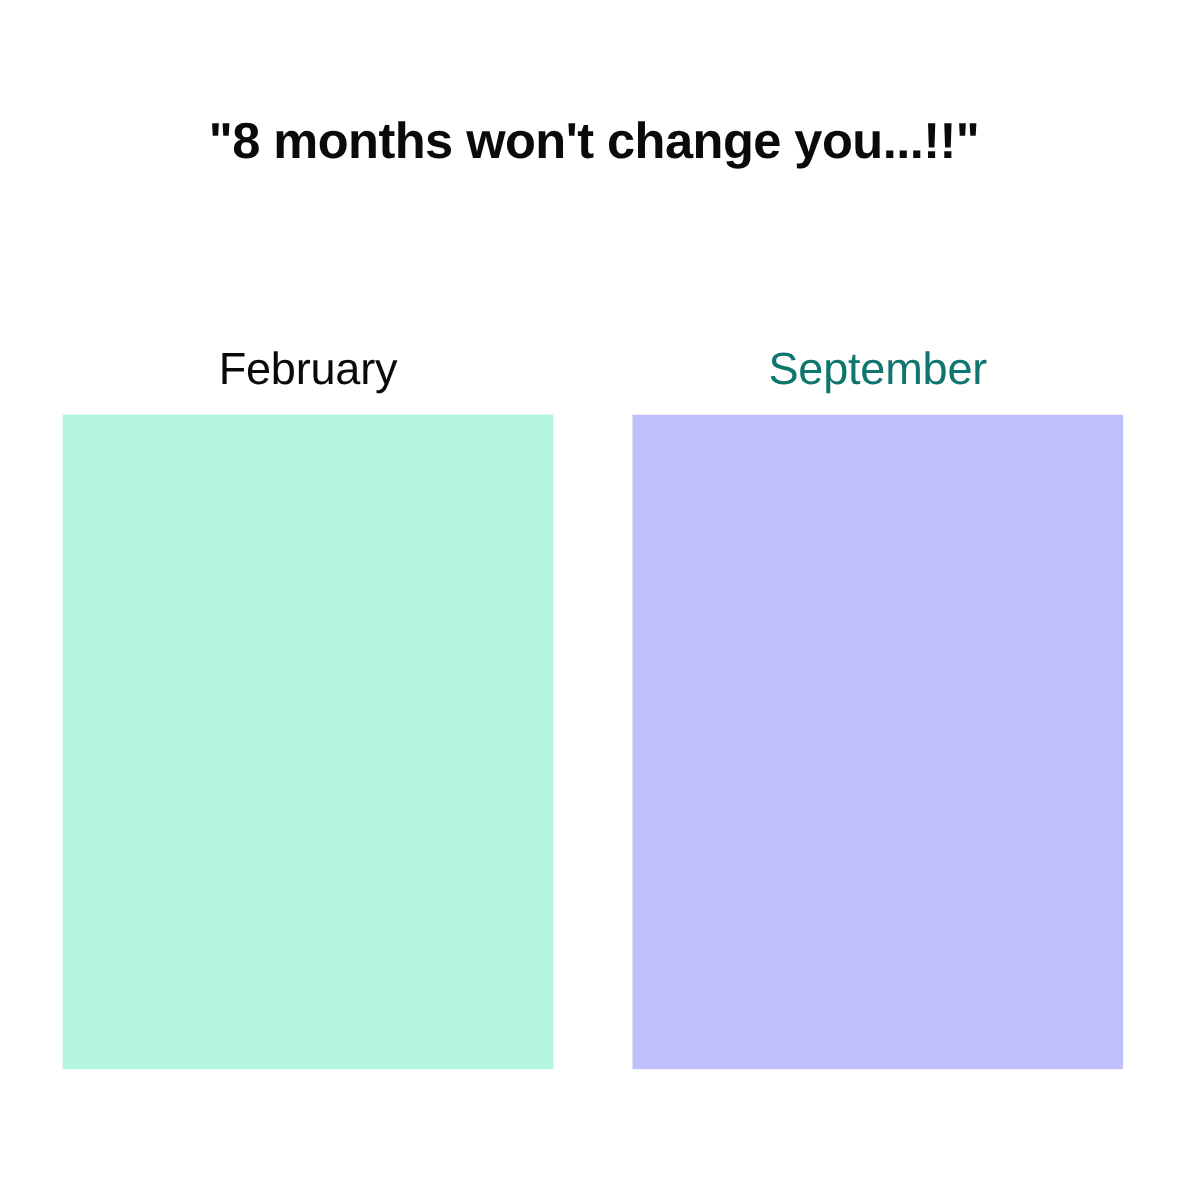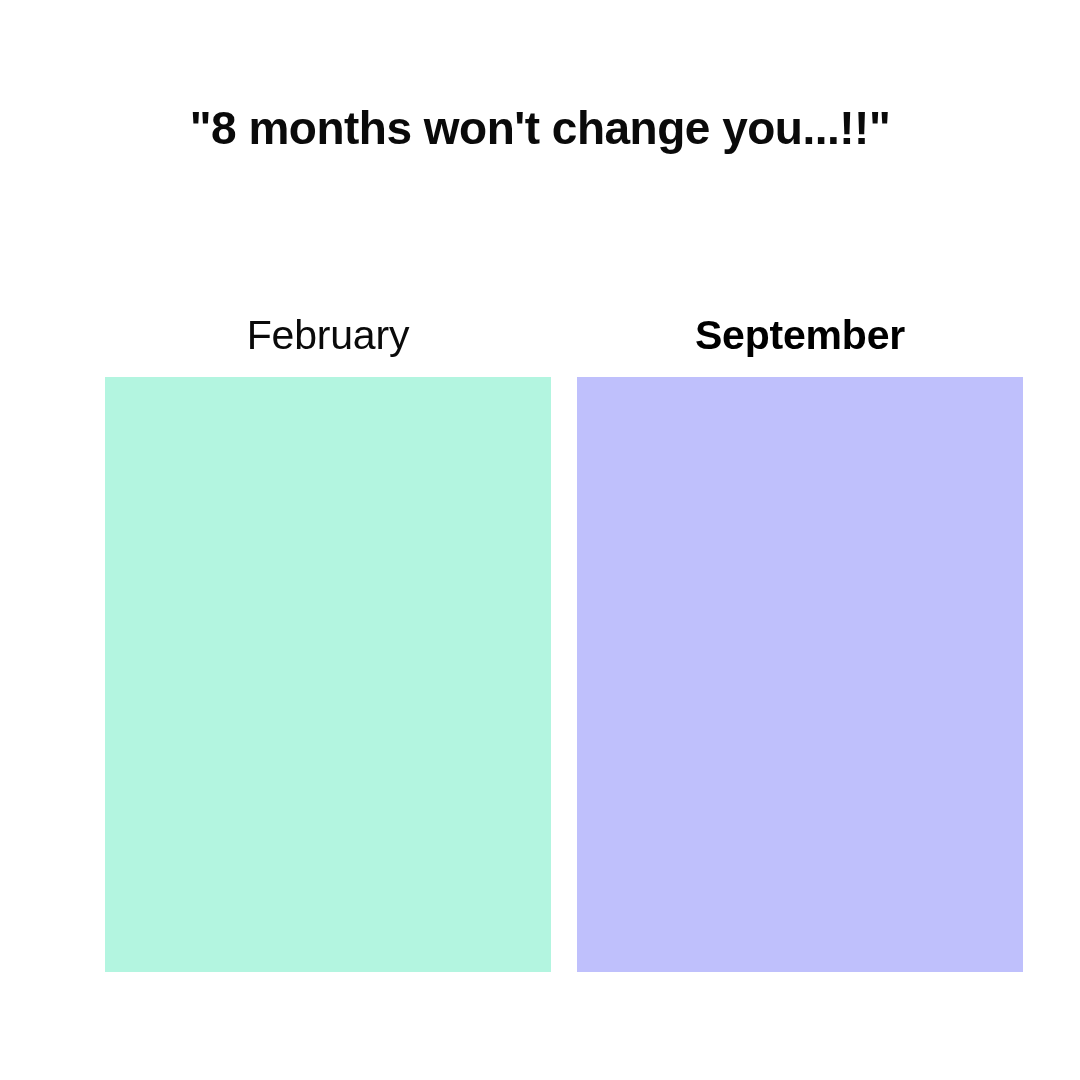--- a/index.html
+++ b/index.html
@@ -49,21 +49,20 @@
     flex-direction: row;
     justify-content: space-between;
     align-items: flex-start;
   }
 
   .compare-column {
     width: 424px;
     display: flex;
     flex-direction: column;
     align-items: center;
-    margin-left: 48px;
   }
 
   .column-label {
     font-size: 41px;
     font-weight: 400;
     color: #0a0a0a;
     letter-spacing: -0.2px;
     line-height: 1.15;
     height: 83px;
     display: flex;
@@ -87,19 +86,19 @@
   <div class="meme-title" style="color: rgb(10, 10, 10);">"8 months won't change you...!!"</div>
 
   <div class="compare-row">
 
     <div class="compare-column">
       <div class="column-label" style="color: rgb(10, 10, 10);">February</div>
       <div class="photo-panel" style="background: rgb(179, 245, 224);"></div>
     </div>
 
     <div class="compare-column">
-      <div class="column-label" style="color: #000000; font-weight: bold;">September</div>
+      <div class="column-label" style="color: #0f766e;">September</div>
       <div class="photo-panel" style="background: rgb(191, 192, 252);"></div>
     </div>
 
   </div>
 
 </div>
 
 </body></html>

